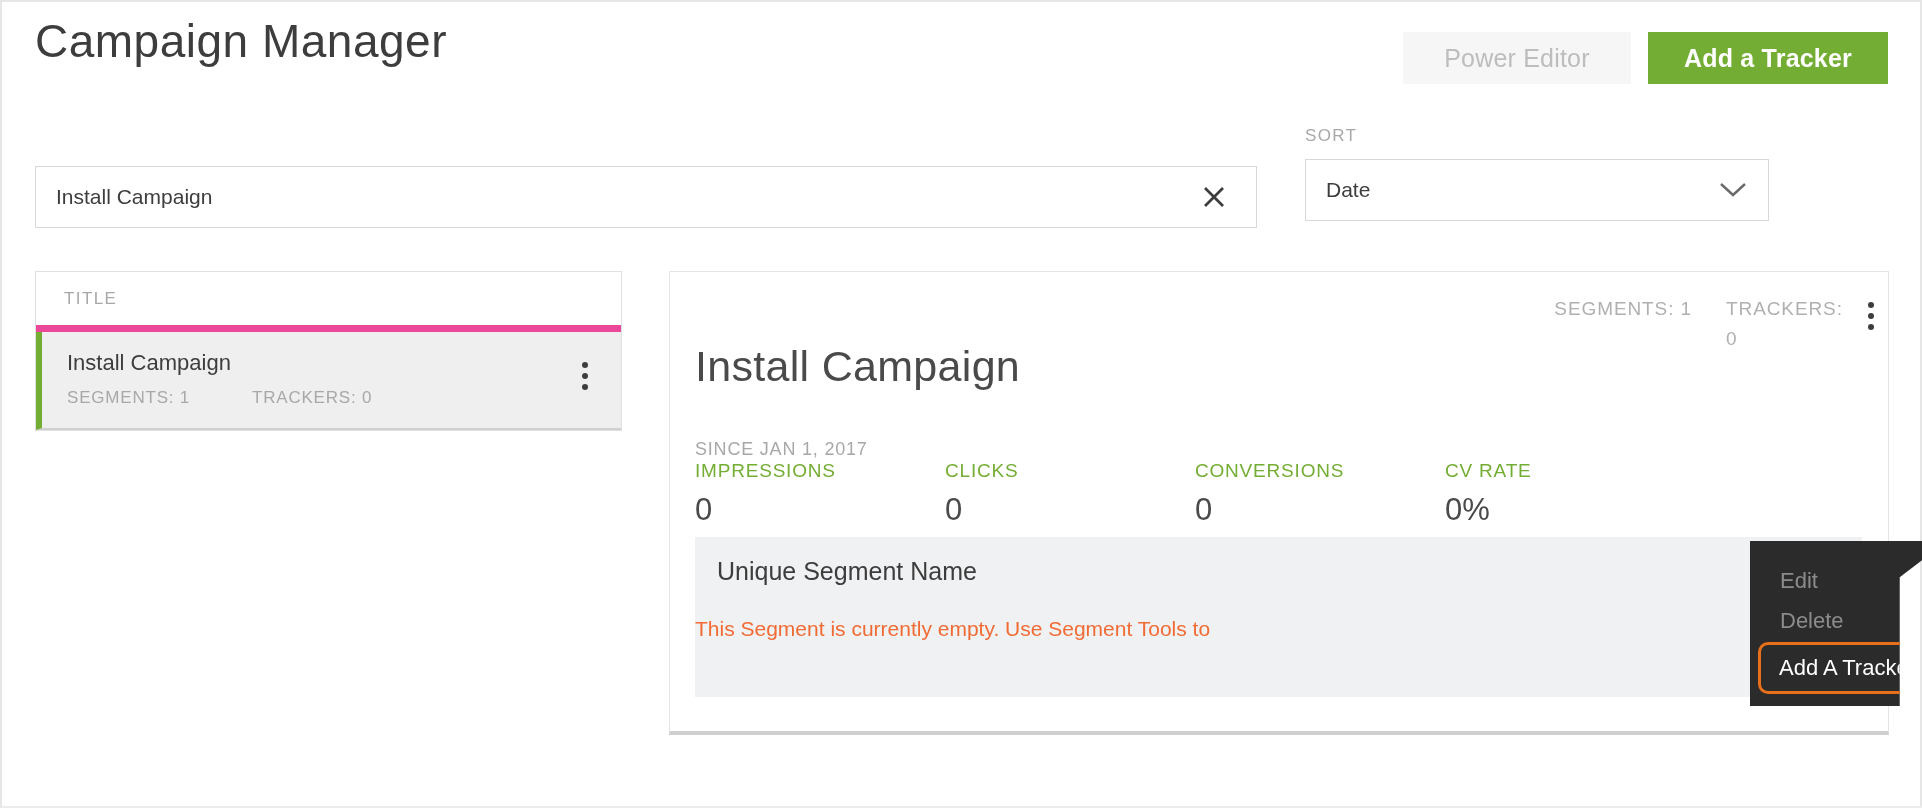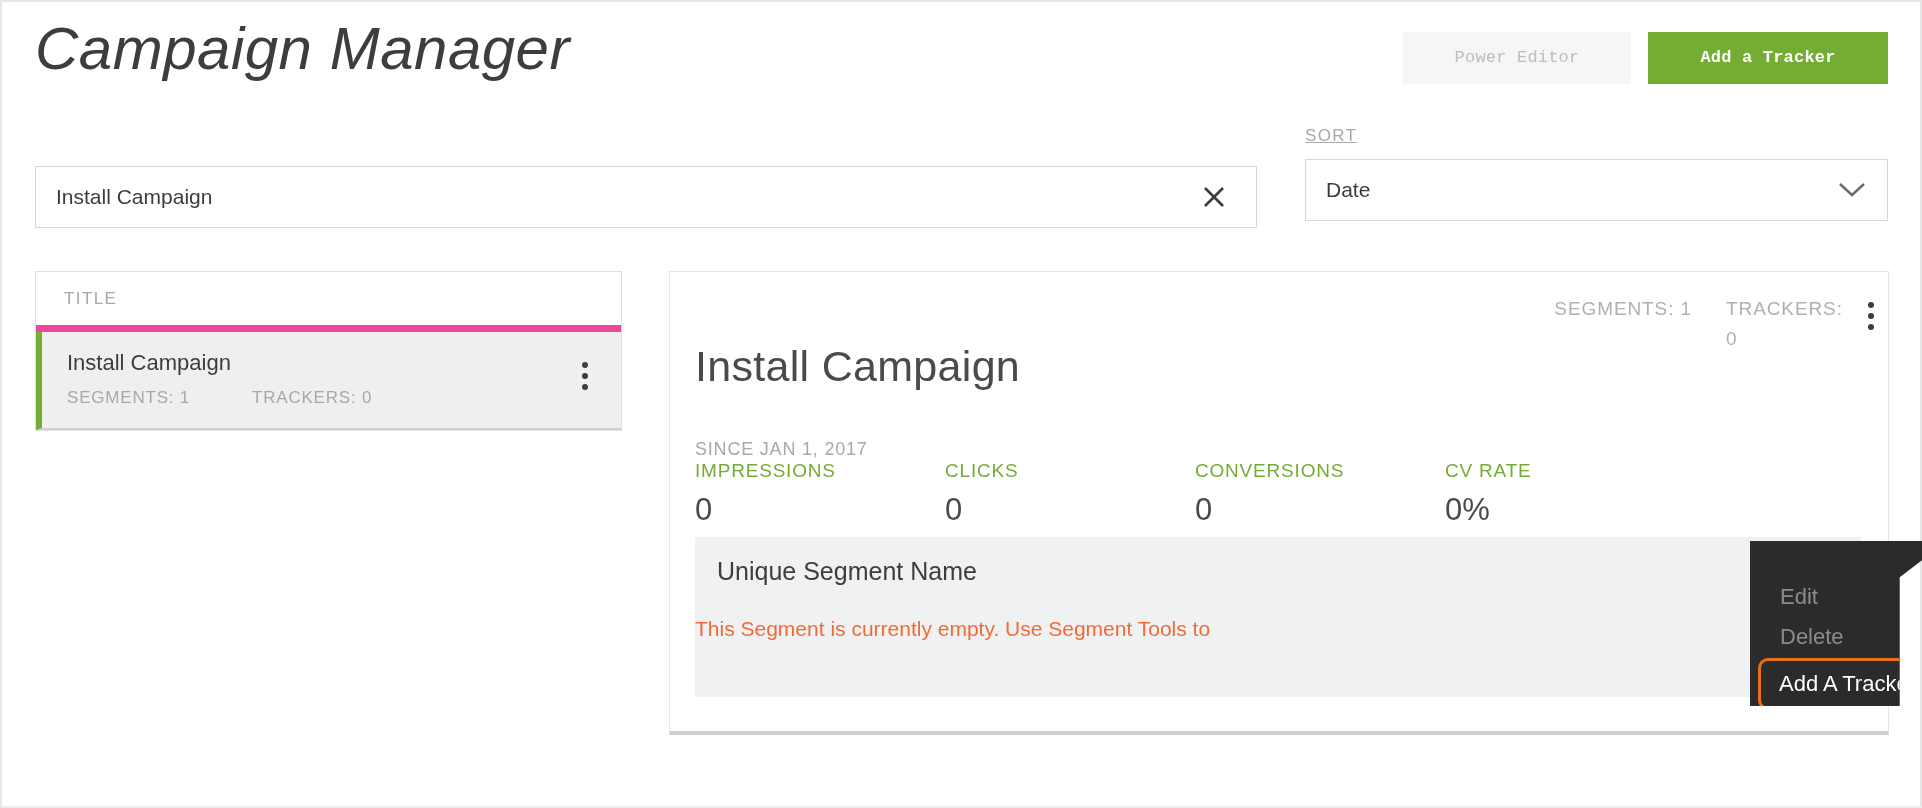--- a/index.html
+++ b/index.html
@@ -26,41 +26,40 @@
   .header {
     position: absolute;
     left: 0; top: 0;
     width: 1918px;
     height: 112px;
   }
   .page-title {
     position: absolute;
     left: 33px;
     top: 12px;
-    font-size: 60px;
+    font-size: 46px;
     font-weight: 300;
     letter-spacing: 0.5px;
     color: #3d3d3d;
     white-space: nowrap;
-    font-style: italic;
   }
   .header-actions {
     position: absolute;
     right: 32px;
     top: 30px;
     display: flex;
     align-items: center;
     gap: 17px;
   }
   .btn {
     height: 52px;
     padding: 0 30px;
     border: none;
-    font-family: Liberation Mono, monospace;
-    font-size: 17px;
+    font-family: Liberation Sans, sans-serif;
+    font-size: 25px;
     letter-spacing: 0.2px;
     line-height: 52px;
     white-space: nowrap;
     cursor: pointer;
   }
   .btn-power {
     background: #f6f6f6;
     color: #bdbdbd;
     min-width: 228px;
   }
@@ -118,25 +117,24 @@
     position: absolute;
     left: 1303px;
     top: 12px;
     width: 583px;
   }
   .sort-label {
     font-size: 17px;
     letter-spacing: 1.3px;
     color: #a8a8a8;
     margin-bottom: 13px;
-    text-decoration: underline;
   }
   .sort-select {
     position: relative;
-    width: 583px;
+    width: 464px;
     height: 62px;
     border: 1px solid #d8d8d8;
     background: #fff;
     cursor: pointer;
   }
   .sort-value {
     position: absolute;
     left: 20px;
     top: 0;
     line-height: 60px;
@@ -344,21 +342,21 @@
     left: 1055px;
     top: 4px;
     width: 197px;
     height: 165px;
     background: #2b2b2b;
     clip-path: polygon(0 0, 100% 0, 100% 0, 76% 22%, 76% 100%, 0 100%);
     z-index: 20;
   }
   .ctx-menu-inner {
     position: absolute;
-    left: 0; top: 16px;
+    left: 0; top: 0;
     width: 150px;
     height: 165px;
   }
   .ctx-item {
     position: absolute;
     left: 30px;
     font-size: 22px;
     color: #8c8c8c;
     white-space: nowrap;
     cursor: pointer;

